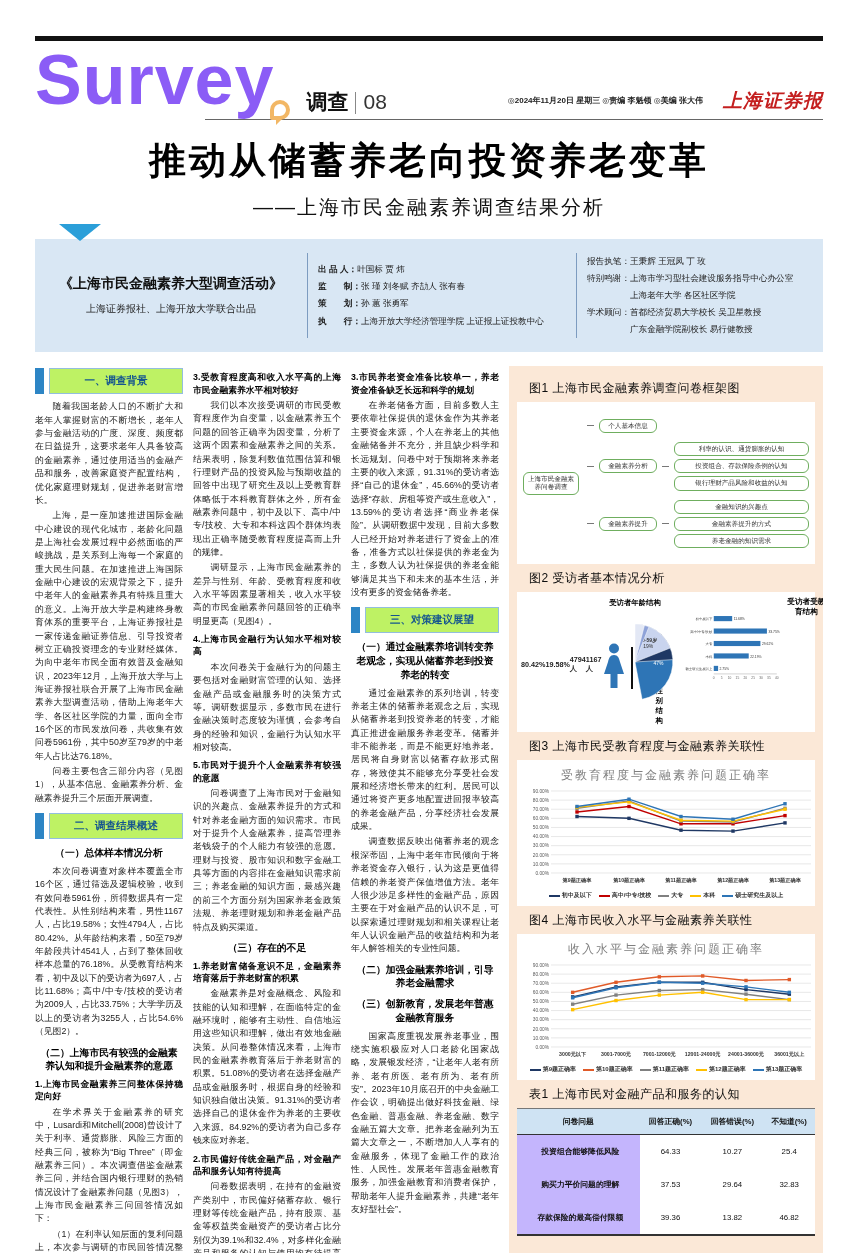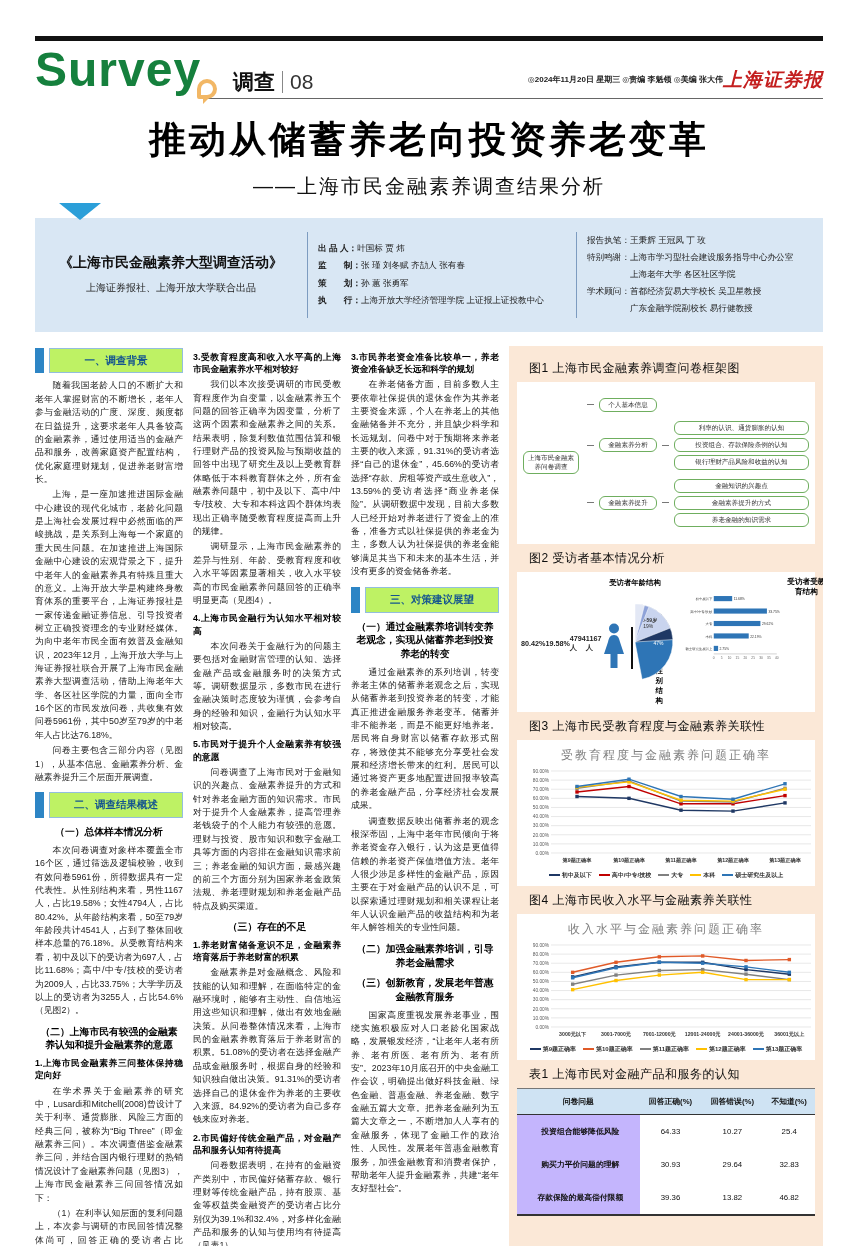--- a/index.html
+++ b/index.html
@@ -1,26 +1,26 @@
 <!DOCTYPE html>
 <html><head>
 <meta charset="utf-8">
 <style>
   * { box-sizing: border-box; margin: 0; padding: 0; }
   body { background:#888; font-family:"Liberation Sans","DejaVu Sans",sans-serif; }
   .page { width:858px; height:1253px; background:#fff; position:relative; margin:0 auto; overflow:hidden; }
   .topbar { margin:36px 35px 0; border-top:5px solid #121212; }
   .masthead { margin:6px 35px 0; display:flex; align-items:flex-end; }
-  .survey { font-size:48px; font-weight:bold; color:#15803d; letter-spacing:1px; line-height:0.95; }
+  .survey { font-size:70px; font-weight:bold; color:#8b5cf6; letter-spacing:1px; line-height:0.95; }
   .bubble { width:20px; height:20px; border:4px solid #f2b765; border-radius:50% 50% 50% 2px; display:inline-block; margin:0 0 -6px -4px; position:relative; background:#fff; }
   .bubble::after { content:""; position:absolute; left:2px; bottom:-9px; border-left:7px solid #f2b765; border-bottom:7px solid transparent; }
   .sec-name { font-size:21px; font-weight:bold; color:#111; margin-left:16px; line-height:1.1; }
   .vbar { width:1px; height:22px; background:#888; margin:0 7px; align-self:flex-end; }
   .page-no { font-size:21px; color:#333; line-height:1.1; }
-  .mast-right { margin-left:auto; display:flex; align-items:center; gap:0; }
+  .mast-right { margin-left:auto; display:flex; align-items:center; gap:20px; }
   .edition { font-size:8px; font-weight:bold; color:#222; }
   .paper { color:#c41f1f; font-size:19px; font-weight:bold; font-family:"Liberation Serif","DejaVu Serif",serif; font-style:italic; letter-spacing:1px; }
   .mast-rule { margin:5px 35px 0 205px; border-bottom:1.5px solid #666; }
   .main-title { text-align:center; font-family:"Liberation Serif","DejaVu Serif",serif; font-weight:bold; font-size:37px; color:#000; margin-top:16px; letter-spacing:3px; }
   .sub-title { text-align:center; font-size:20px; color:#111; margin-top:8px; letter-spacing:2px; }
   .info-box { margin:18px 35px 0; background:#d9e7f4; position:relative; display:flex; align-items:center; padding:14px 10px; gap:10px; }
   .info-box::before { content:""; position:absolute; top:-15px; left:24px; border-left:21px solid transparent; border-right:21px solid transparent; border-top:17px solid #2b9fd9; }
   .ib-left { width:252px; text-align:center; }
   .ib-title { font-size:14px; font-weight:bold; color:#111; }
   .ib-sub { font-size:10px; color:#222; margin-top:9px; }
@@ -441,21 +441,21 @@
             </thead>
             <tbody>
               <tr>
                 <td class="q">投资组合能够降低风险</td>
                 <td>64.33</td>
                 <td>10.27</td>
                 <td>25.4</td>
               </tr>
               <tr>
                 <td class="q">购买力平价问题的理解</td>
-                <td>30.93</td>
+                <td>37.53</td>
                 <td>29.64</td>
                 <td>32.83</td>
               </tr>
               <tr>
                 <td class="q">存款保险的最高偿付限额</td>
                 <td>39.36</td>
                 <td>13.82</td>
                 <td>46.82</td>
               </tr>
             </tbody>

